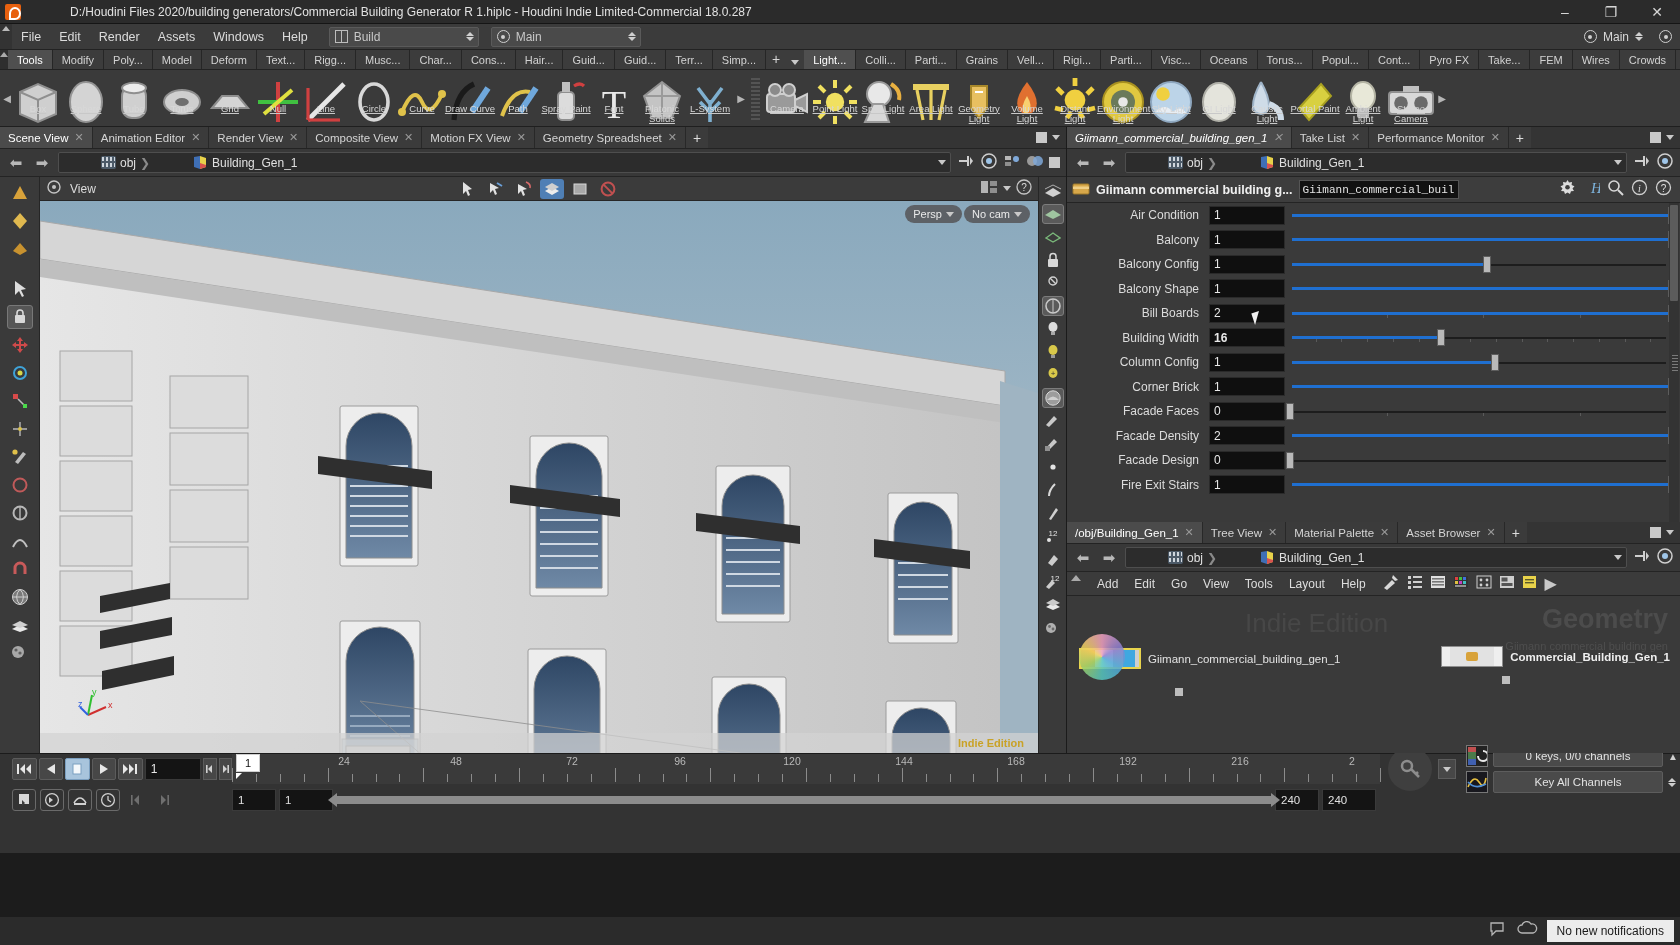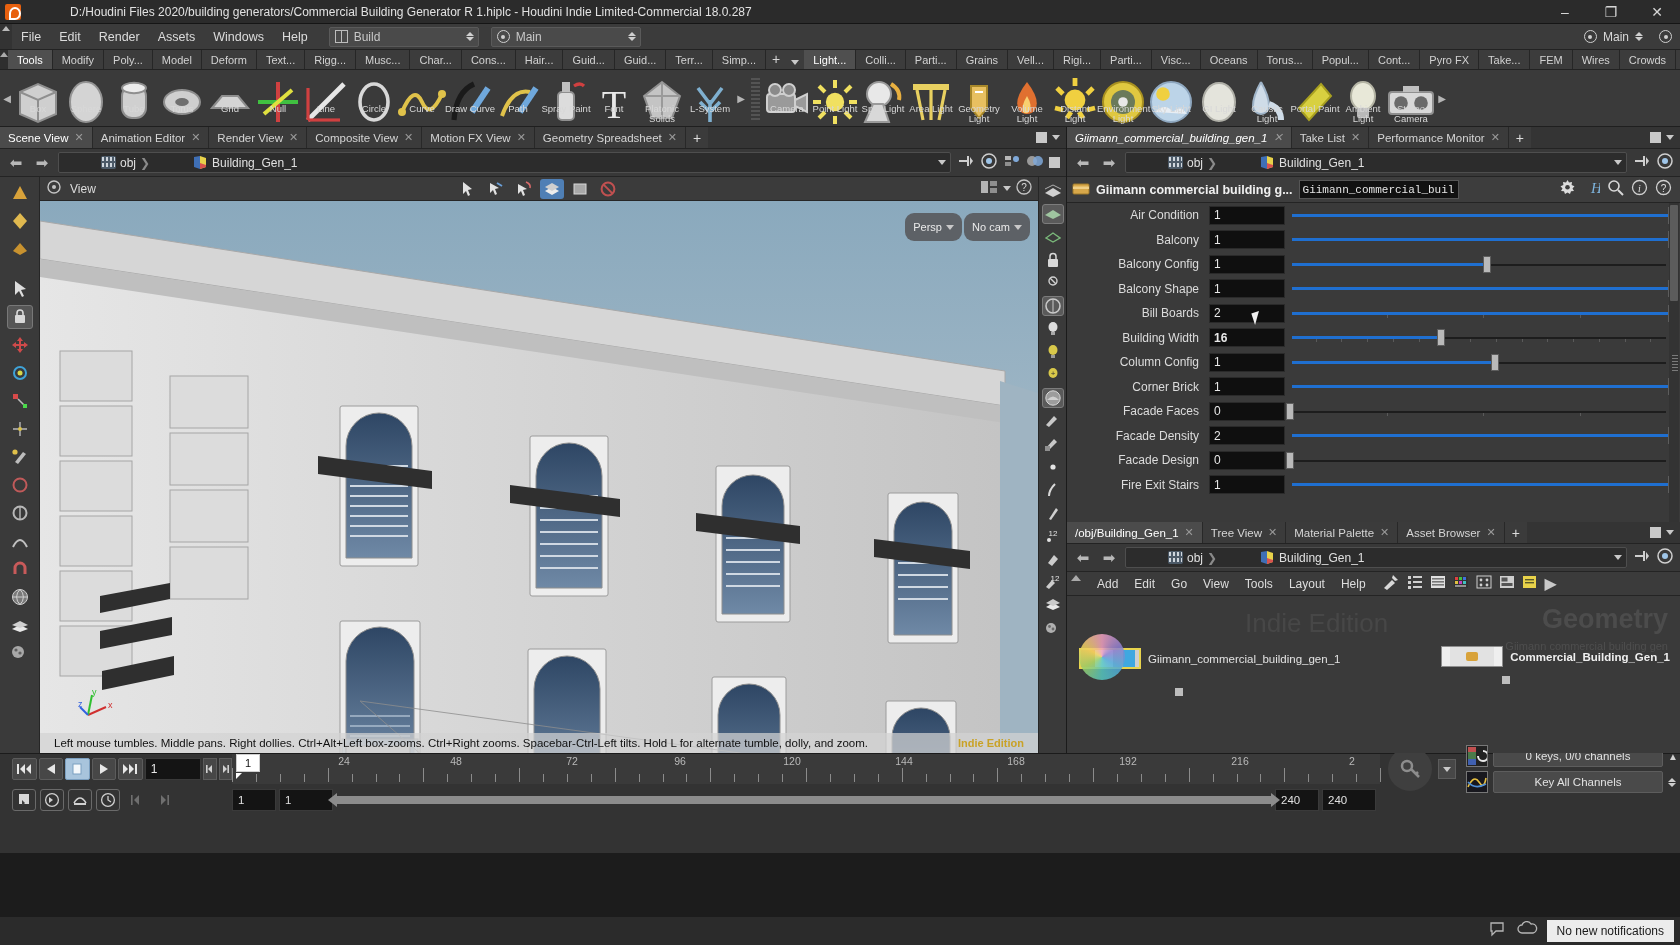--- a/index.html
+++ b/index.html
@@ -50,21 +50,21 @@
   .stab { padding:0 9px; font-size:11px; line-height:20px; color:#d2d2d2;
     border-right:1px solid #262626; background:#3c3c3c; white-space:nowrap; }
   .stab.active { background:#4f4f4f; color:#fff; }
   .stab-plus { padding:0 6px; font-size:14px; line-height:18px; color:#d6d6d6; background:#3c3c3c;}
   .stab-caret { padding:0 5px; line-height:20px; background:#3c3c3c; }
   .shelf-gap { width:8px; background:#2b2b2b; }
 
   .shelf-row { height:57px; background:#3a3a3a; display:flex; align-items:center;
     border-bottom:1px solid #1f1f1f; overflow:hidden; }
   .shelf-item { width:48px; height:55px; display:flex; flex-direction:column; align-items:center;
-    justify-content:flex-start; padding-top:3px; flex:0 0 auto; }
+    justify-content:flex-start; padding-top:3px; flex:0 0 auto;text-decoration:underline; }
   .shelf-item span { font-size:9.5px; color:#d8d8d8; text-align:center; line-height:10px;
     margin-top:2px; width:52px; }
   .sh-ico { width:26px; height:26px; display:block; }
   .shelf-sep { width:9px; height:44px; background:
      repeating-linear-gradient(0deg,#6e6e6e 0 2px,transparent 2px 4px); opacity:.5; flex:0 0 auto;
      margin:0 3px; }
   .shelf-arrow { width:14px; color:#b5b5b5; font-size:10px; flex:0 0 auto; text-align:center;}
 
   
   .body-wrap { display:flex; height:626px; }
@@ -117,21 +117,21 @@
   .vtool.on { background:#4f7fb5; border-radius:3px; }
   .vt-label { font-size:12px; color:#dcdcdc; margin-left:4px;}
   .vt-right { margin-left:auto; display:flex; align-items:center; gap:5px;}
   .vp { flex:1; position:relative; overflow:hidden; }
 
   .vright-tools { width:28px; background:#3a3a3a; display:flex; flex-direction:column;
     align-items:center; padding-top:4px; gap:3px; border-left:1px solid #262626;}
   .vr { width:22px;height:20px;display:flex;align-items:center;justify-content:center;}
   .vr.sel{background:#5a5a5a;border:1px solid #7c7c7c;border-radius:3px;}
 
-  .persp-pill, .cam-pill { position:absolute; top:12px; height:28px; background:#5d6166;
+  .persp-pill, .cam-pill { position:absolute; top:4px; height:18px; background:#5d6166;
     border-radius:9px; padding:0 8px; display:flex;align-items:center; gap:4px;
     font-size:11px; color:#eaeaea; }
   .persp-pill{ right:76px; } .cam-pill{ right:8px; }
   .hint-bar { position:absolute; left:0; right:0; bottom:0; height:20px;
     background:rgba(210,210,210,.72); display:flex; align-items:center; padding:0 14px;
     font-size:11.5px; color:#111; }
   .hint-bar .indie { margin-left:auto; color:#c9a227; font-weight:bold; font-size:11px;}
   .axis { position:absolute; left:38px; bottom:28px; width:40px;height:40px;}
 
   
@@ -977,21 +977,20 @@
           <svg class="axis" viewBox="0 0 40 40">
             <path d="M10 30 L28 22" stroke="#d03030" stroke-width="2"></path>
             <path d="M10 30 L14 10" stroke="#30c030" stroke-width="2"></path>
             <path d="M10 30 L2 22" stroke="#3060e0" stroke-width="2"></path>
             <text x="30" y="23" font-size="9" fill="#d03030" font-family="Liberation Sans">x</text>
             <text x="14" y="10" font-size="9" fill="#30c030" font-family="Liberation Sans">y</text>
             <text x="0" y="22" font-size="9" fill="#3060e0" font-family="Liberation Sans">z</text>
           </svg>
 
           <div class="hint-bar">
-            <span>Left mouse tumbles. Middle pans. Right dollies. Ctrl+Alt+Left box-zooms. Ctrl+Right zooms. Spacebar-Ctrl-Left tilts. Hold L for alternate tumble, dolly, and zoom.</span>
             <span class="indie">Indie Edition</span>
           </div>
         </div>
       </div>
 
       <div class="vright-tools">
         <div class="vr">
             <svg width="18" height="14" viewBox="0 0 18 14">
               <path d="M1 9 L9 4 L17 9 L9 13 Z" fill="#d0d0d0"></path>
               <path d="M1 5 L9 1 L17 5" fill="none" stroke="#b0b0b0"></path>

